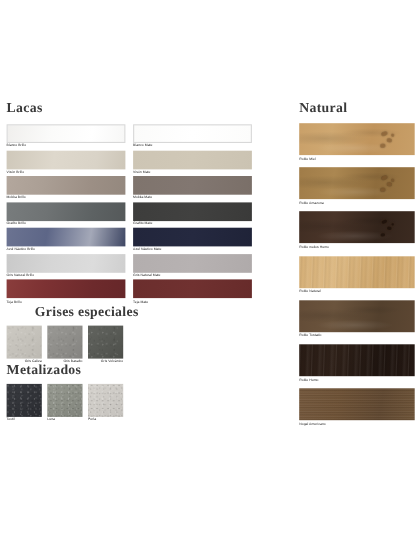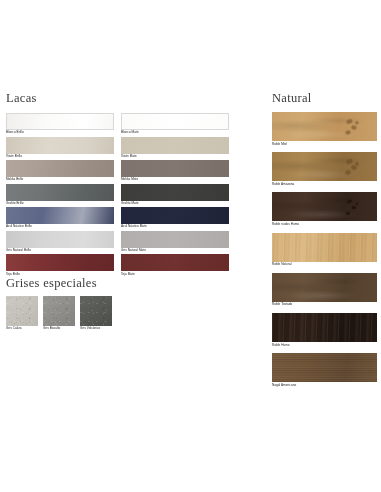--- a/index.html
+++ b/index.html
@@ -21,21 +21,21 @@
   .page {
     position: absolute;
     inset: 0;
     background: #ffffff;
   }
 
   
   .section-heading {
     font-family: "Liberation Serif", serif;
     font-size: 12.5px;
-    font-weight: 400;
+    font-weight: 700;
     letter-spacing: 0.3px;
     color: #3a3a3a;
     margin: 0;
     line-height: 1;
     white-space: nowrap;
   }
 
   
   .swatch-label {
     font-size: 3.1px;
@@ -75,20 +75,21 @@
   .laca-chip.outlined { border: 0.5px solid #d8d8d8; }
 
   .laca-item .swatch-label { margin-top: 1.1px; display: block; }
 
   
   #grises-section {
     position: absolute;
     left: 6px;
     top: 277px;
     width: 120px;
+    text-align: right;
   }
   #metalizados-section {
     position: absolute;
     left: 6px;
     top: 330px;
     width: 120px;
   }
   .square-row {
     position: absolute;
     top: 19px;
@@ -303,20 +304,43 @@
         </div>
         <div class="square-item">
           <span class="square-chip" style="background: linear-gradient(140deg, rgb(98, 100, 95) 0%, rgb(87, 89, 84) 55%, rgb(77, 79, 74) 100%); position: relative; overflow: hidden;">
             <span class="speckle stone"></span>
           </span>
           <span class="swatch-label">Gris Volcánico</span>
         </div>
       </div>
   </section>
 
+  <section id="metalizados-section">
+    <h2 class="section-heading">Metalizados</h2>
+    <div class="square-row" id="metalizados-row">
+        <div class="square-item">
+          <span class="square-chip" style="background: linear-gradient(140deg, rgb(58, 60, 65) 0%, rgb(49, 51, 56) 55%, rgb(41, 43, 48) 100%); position: relative; overflow: hidden;">
+            <span class="speckle metal"></span>
+          </span>
+          <span class="swatch-label">Textil</span>
+        </div>
+        <div class="square-item">
+          <span class="square-chip" style="background: linear-gradient(140deg, rgb(152, 155, 146) 0%, rgb(139, 142, 133) 55%, rgb(127, 130, 122) 100%); position: relative; overflow: hidden;">
+            <span class="speckle metal"></span>
+          </span>
+          <span class="swatch-label">Luna</span>
+        </div>
+        <div class="square-item">
+          <span class="square-chip" style="background: linear-gradient(140deg, rgb(214, 211, 206) 0%, rgb(205, 202, 197) 55%, rgb(196, 193, 188) 100%); position: relative; overflow: hidden;">
+            <span class="speckle metal"></span>
+          </span>
+          <span class="swatch-label">Perla</span>
+        </div>
+      </div>
+  </section>
 
   <section id="chapas-section">
     <h2 id="chapas-heading" class="section-heading">Natural</h2>
     <div class="chapas-list" id="chapas-list">
         <div class="chapa-item">
           <span class="chapa-chip" style="background: linear-gradient(100deg, rgb(201, 160, 105) 0%, rgb(207, 168, 113) 28%, rgb(192, 148, 92) 62%, rgb(200, 159, 104) 100%);">
             <span class="grain streaks cathedral"></span>
             <span class="knots light">
               <span class="knot k1"></span>
               <span class="knot k2"></span>

